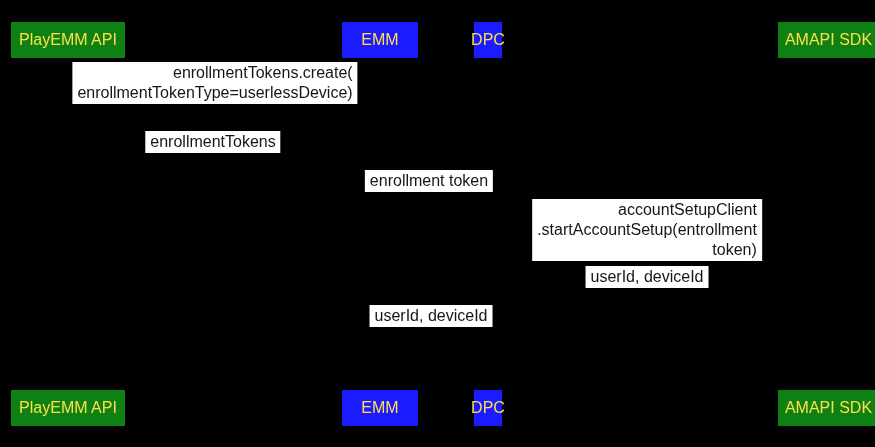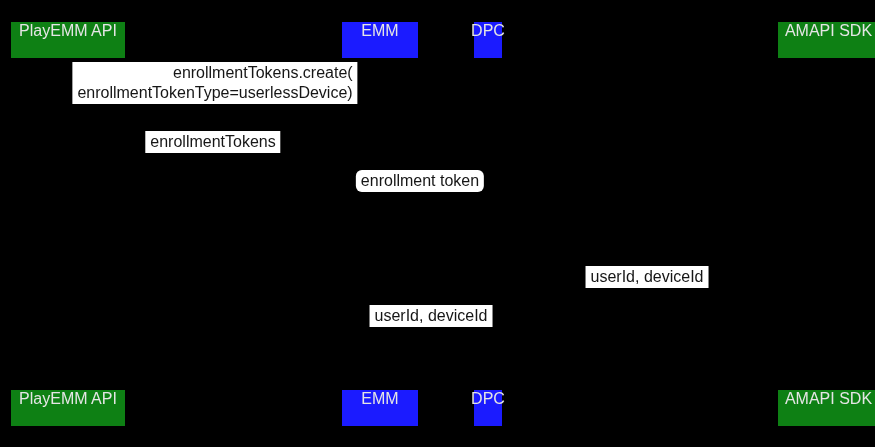--- a/index.html
+++ b/index.html
@@ -12,22 +12,23 @@
     width: 875px;
     height: 447px;
     background: var(--canvas-bg, #000000);
     overflow: hidden;
     font-family: "Liberation Sans", sans-serif;
   }
   .actor {
     position: absolute;
     height: 36px;
     display: flex;
+    align-items: center;
     justify-content: center;
-    color: #e5e5e5;
+    color: #fde047;
     font-size: 16px;
     white-space: nowrap;
   }
   .actor.green { background: var(--actor-green, #0e8014); }
   .actor.blue  { background: var(--actor-blue, #1b1bff); }
   .actor-row-top .actor    { top: 22px; }
   .actor-row-bottom .actor { top: 390px; }
   .pos-playemm { left: 11px;  width: 114px; }
   .pos-emm     { left: 342px; width: 76px; }
   .pos-dpc     { left: 468px; width: 28px; margin-left: 6px; }
@@ -39,21 +40,21 @@
     background: var(--label-bg, #ffffff);
     color: var(--label-text, #161616);
     font-size: 16px;
     line-height: 20px;
     text-align: right;
     padding: 1px 5px;
     white-space: pre-line;
   }
   .msg-1 { left: 215px; top: 62px; }
   .msg-2 { left: 213px; top: 131px; }
-  .msg-3 { left: 420px; top: 170px; border-radius: 6px; }
+  .msg-3 { left: 429px; top: 170px; }
   .msg-4 { left: 647px; top: 199px; }
   .msg-5 { left: 647px; top: 266px; }
   .msg-6 { left: 431px; top: 305px; }
   .msg-7 { left: 216px; top: 344px; }
 </style>
 </head>
 <body>
 
 <div class="stage">
 
@@ -69,20 +70,22 @@
     </div>
     <div class="actor green pos-amapi">
       <span>AMAPI SDK</span>
     </div>
   </div>
 
   <div class="msg msg-1">enrollmentTokens.create(
 enrollmentTokenType=userlessDevice)</div>
   <div class="msg msg-2">enrollmentTokens</div>
   <div class="msg msg-3">enrollment token</div>
+  <div class="msg msg-4">accountSetupClient
+.startAccountSetup(entrollment token)</div>
   <div class="msg msg-5">userId, deviceId</div>
   <div class="msg msg-6">userId, deviceId</div>
 
   <div class="actor-row-bottom">
     <div class="actor green pos-playemm">
       <span>PlayEMM API</span>
     </div>
     <div class="actor blue pos-emm">
       <span>EMM</span>
     </div>

